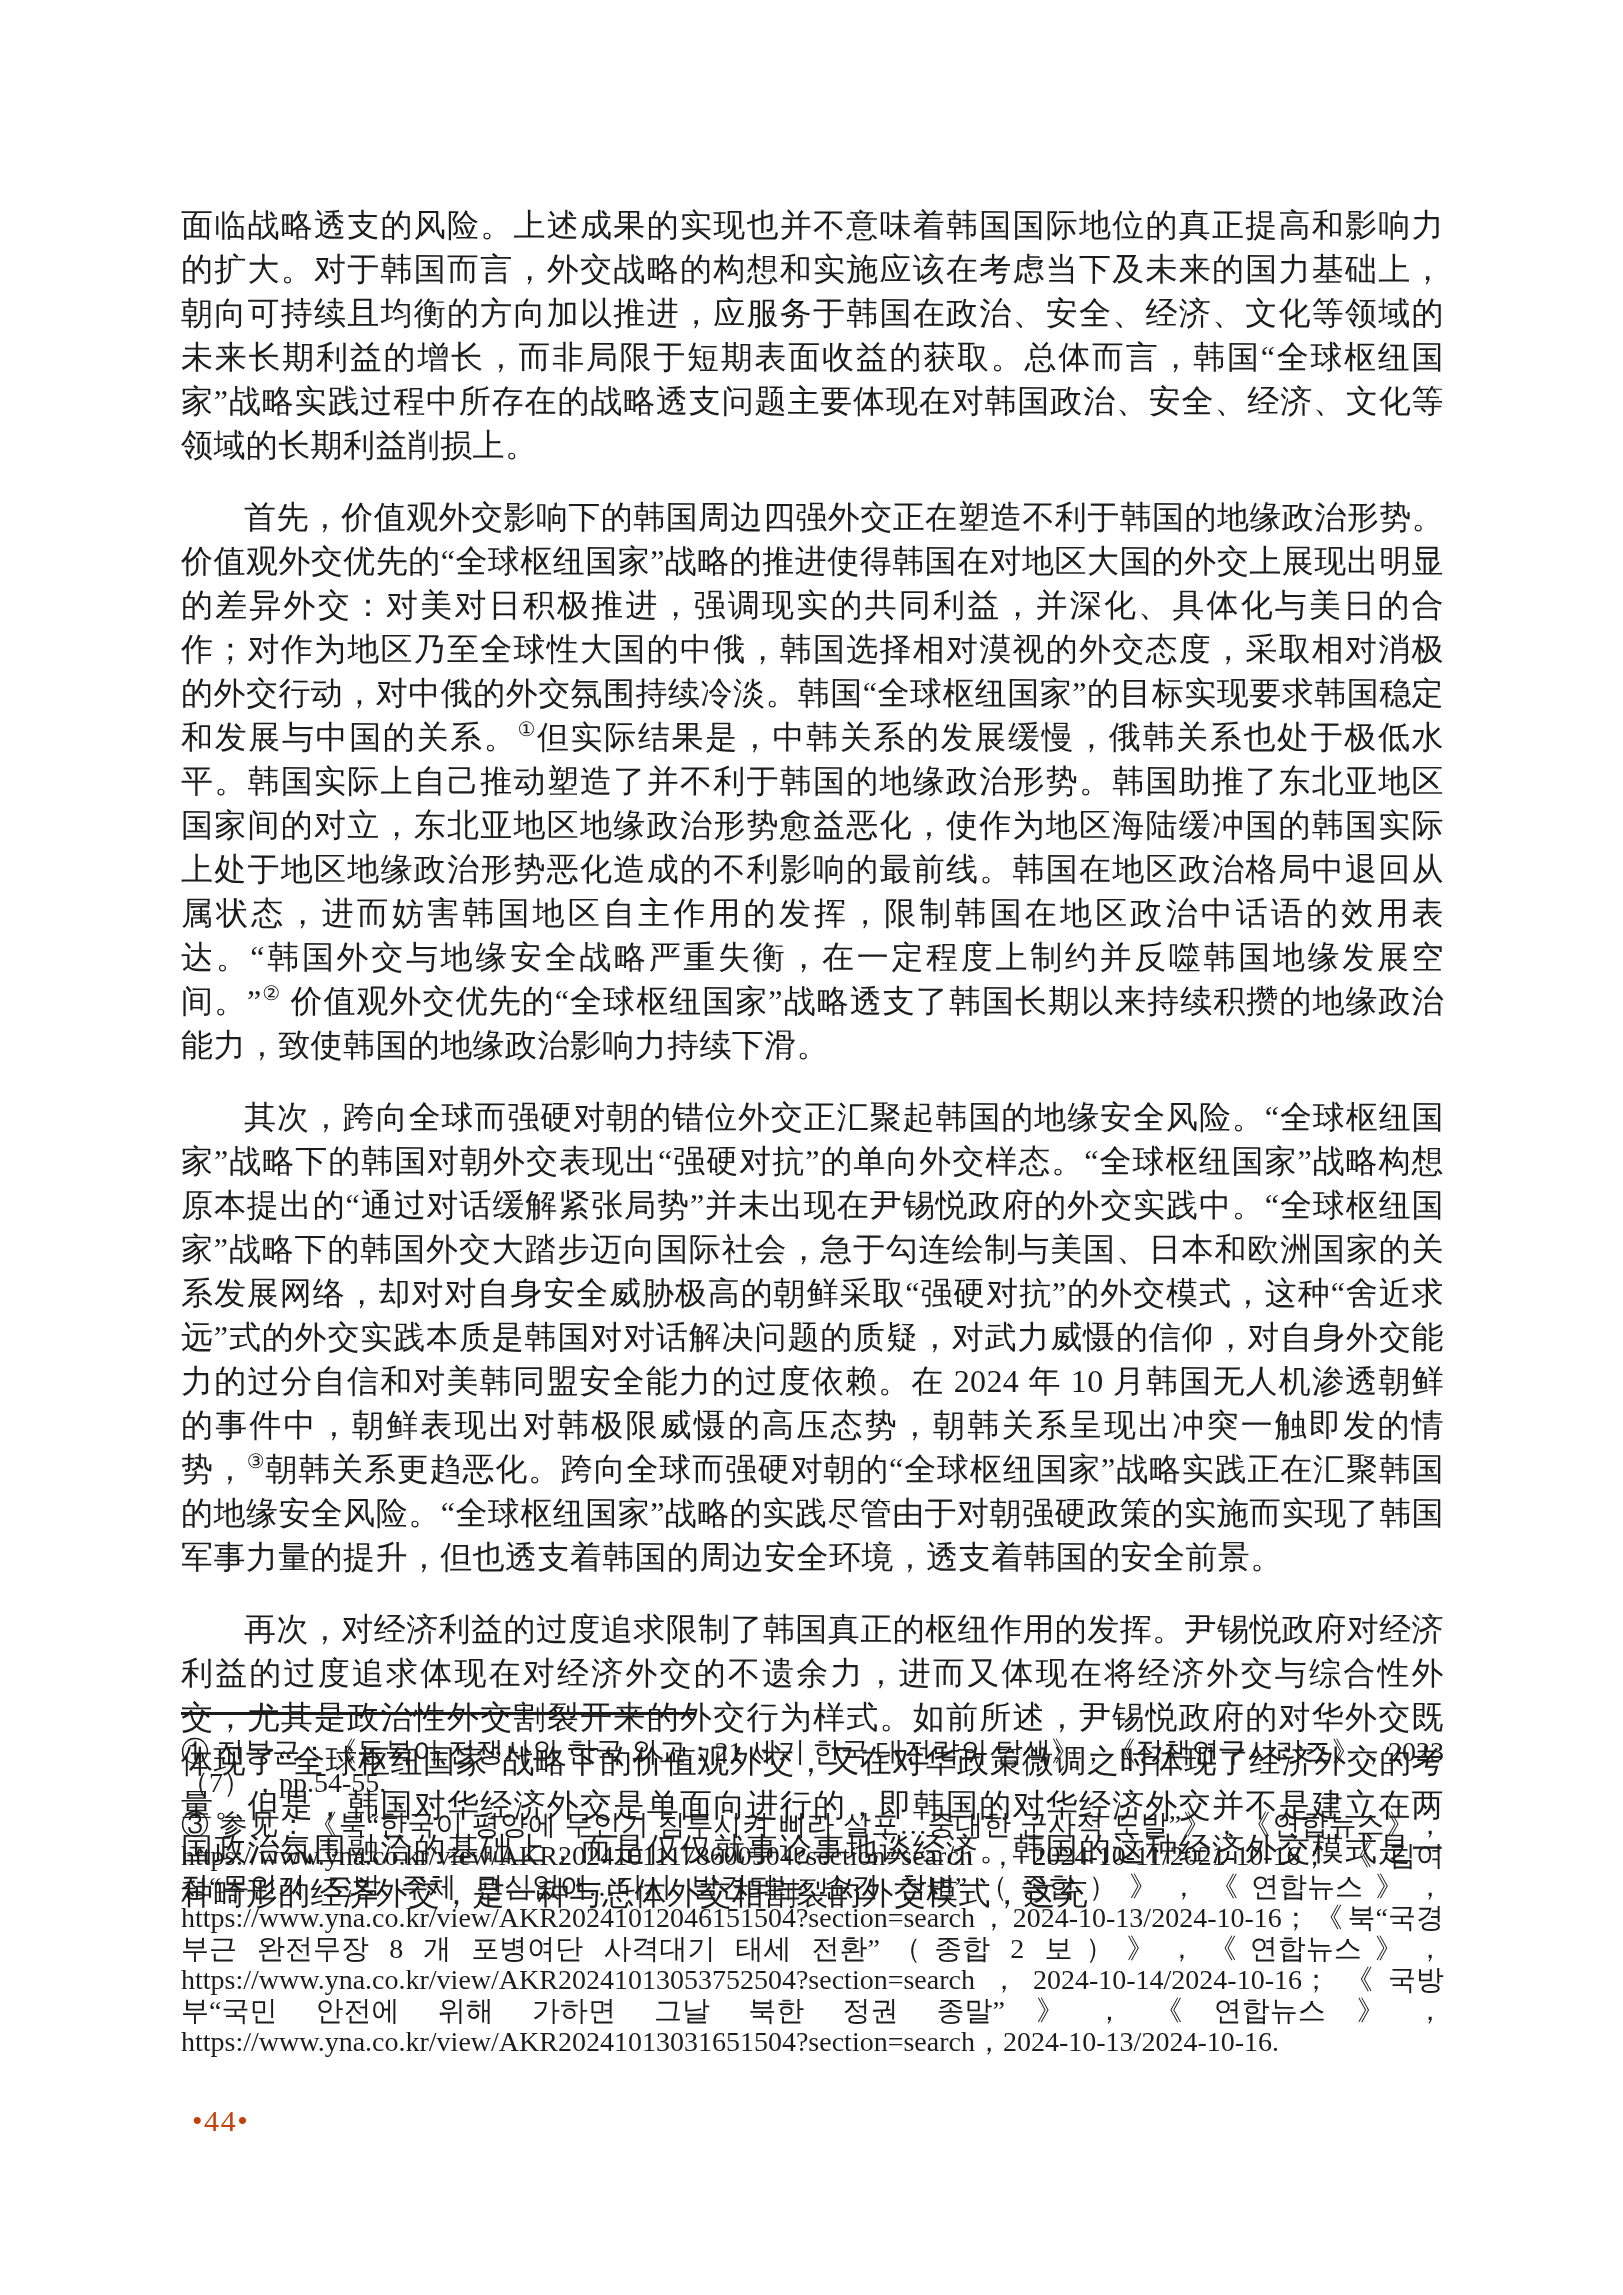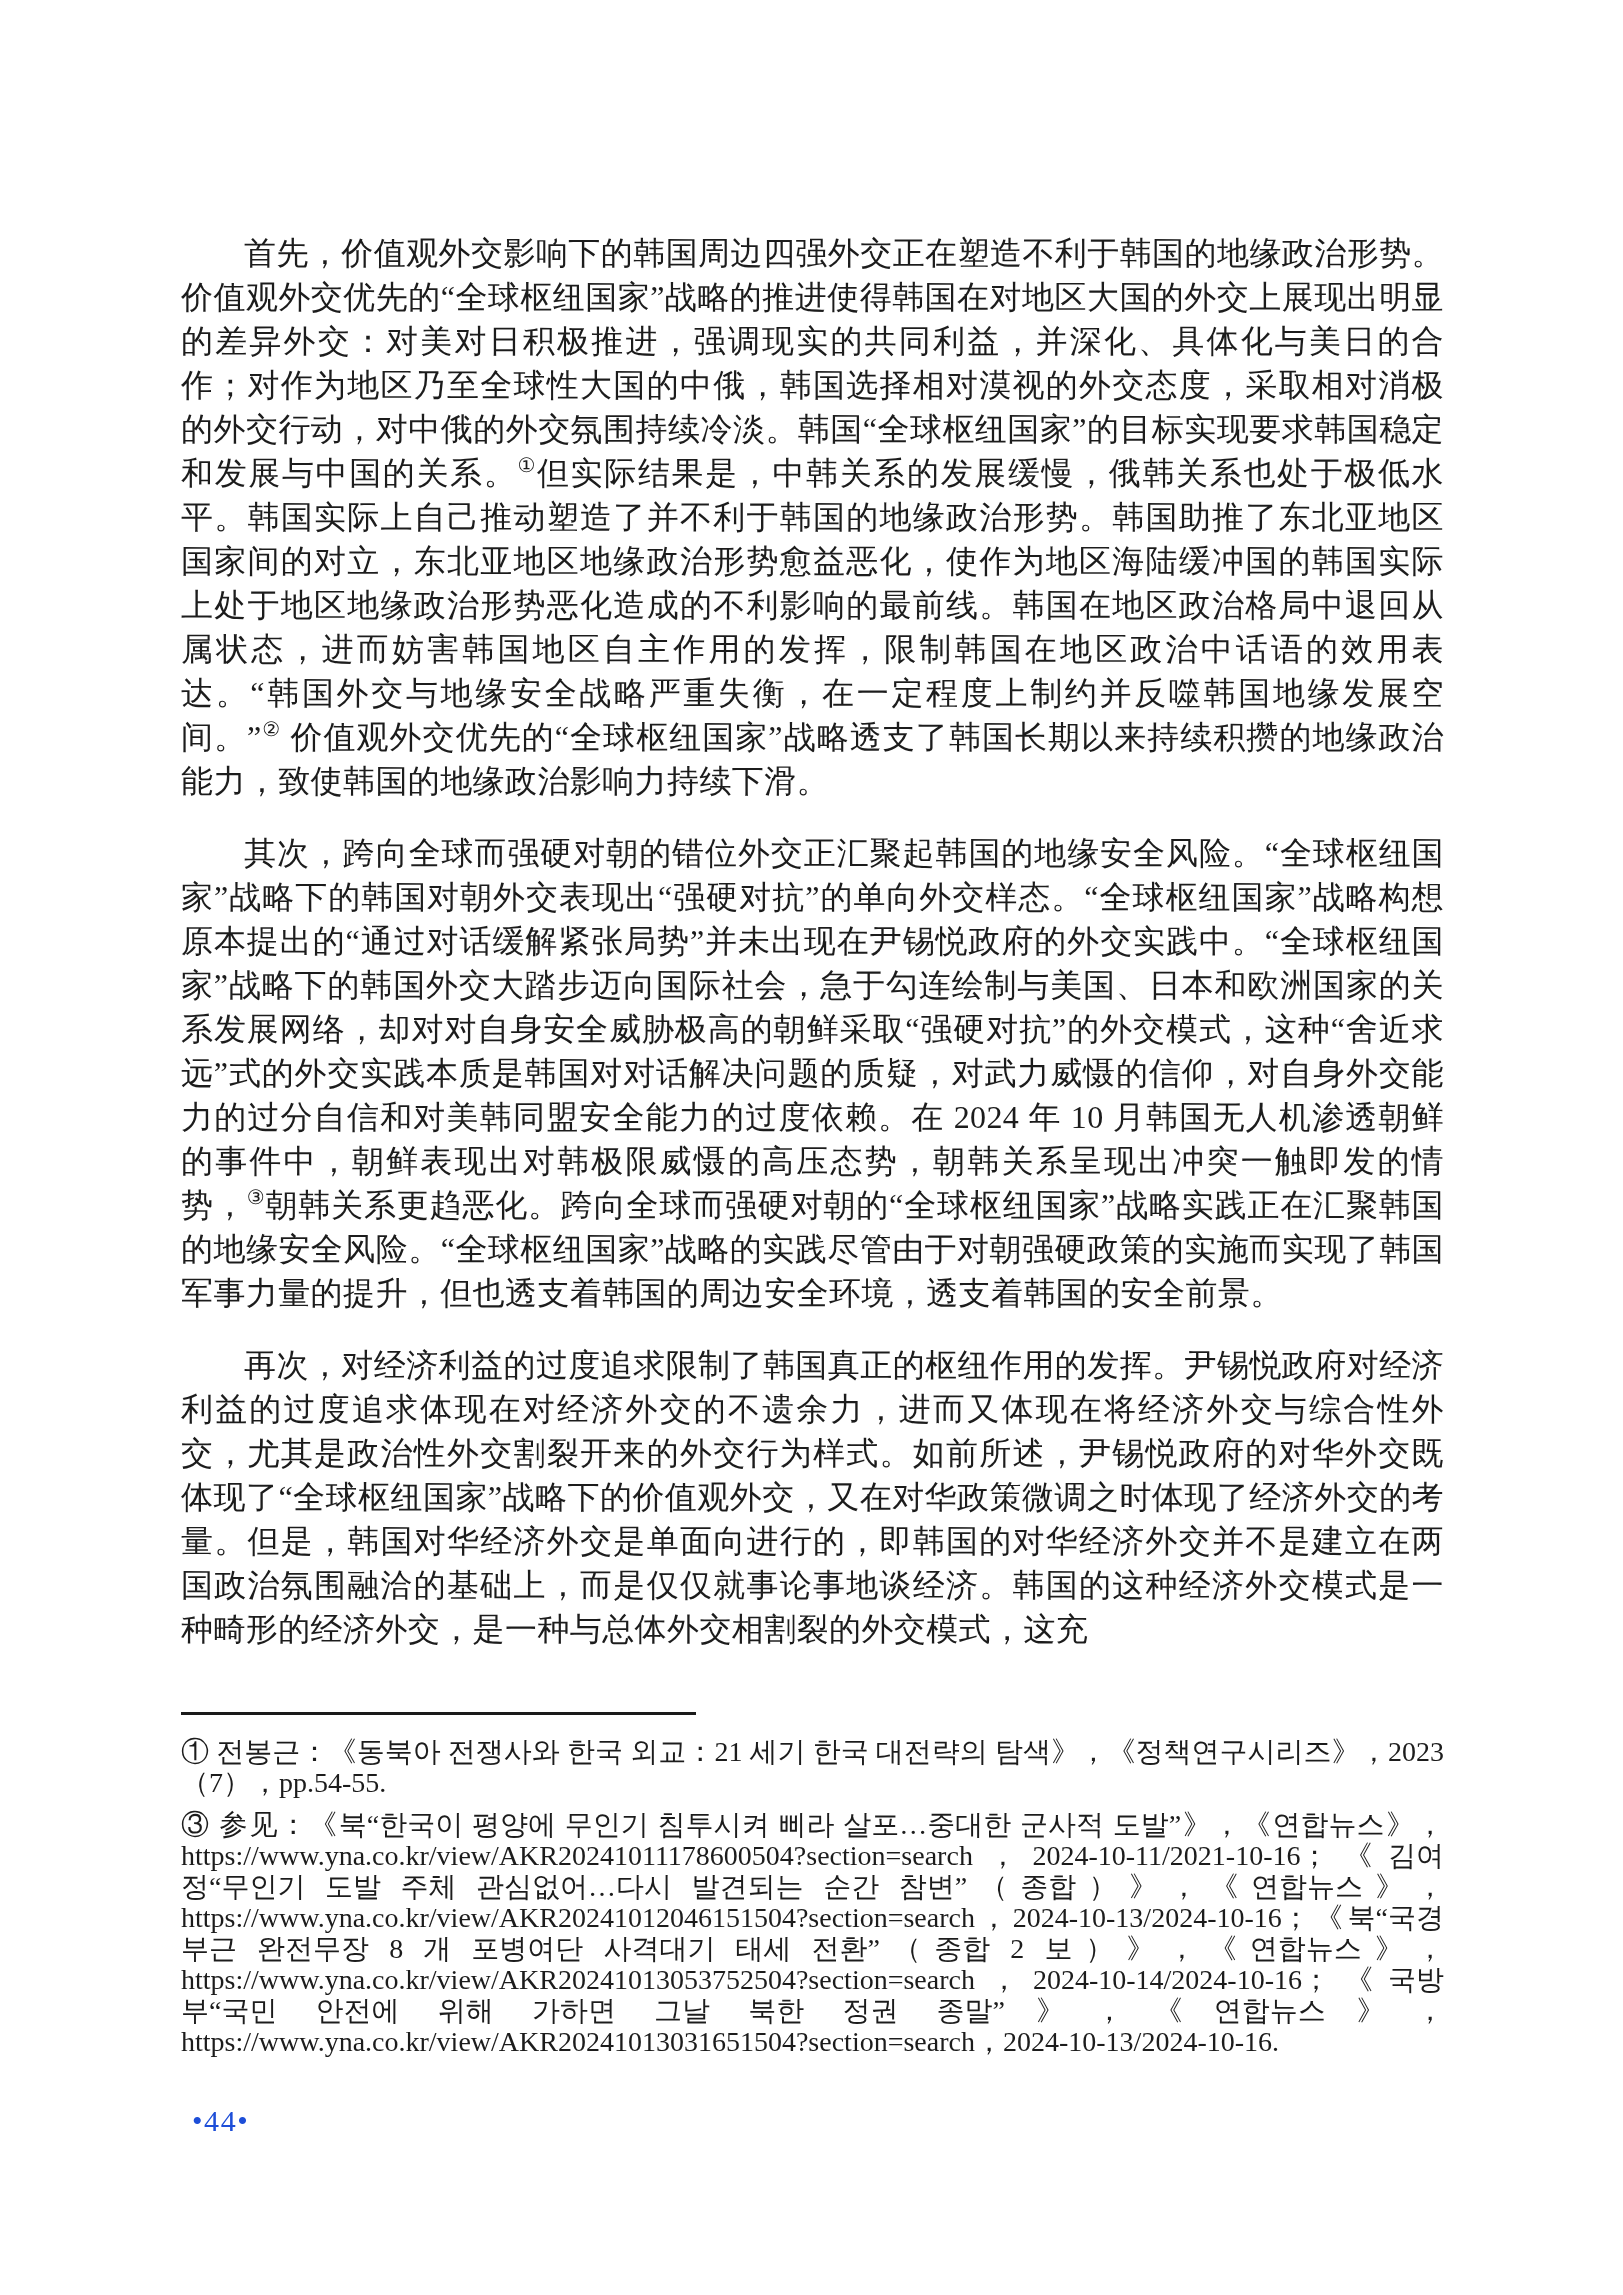--- a/index.html
+++ b/index.html
@@ -60,29 +60,30 @@
   }
   .fn-marker {
     white-space: nowrap;
   }
   .page-number {
     position: absolute;
     left: 192px;
     top: 2104px;
     font-size: 30px;
     letter-spacing: 1.6px;
-    color: #1d4ed8;
+    color: #c2410c;
   }
 </style>
 </head>
 <body>
 
 <div class="page">
 
   <main class="body-text" id="paragraphs">
+      <p class="body-paragraph">面临战略透支的风险。上述成果的实现也并不意味着韩国国际地位的真正提高和影响力的扩大。对于韩国而言，外交战略的构想和实施应该在考虑当下及未来的国力基础上，朝向可持续且均衡的方向加以推进，应服务于韩国在政治、安全、经济、文化等领域的未来长期利益的增长，而非局限于短期表面收益的获取。总体而言，韩国“全球枢纽国家”战略实践过程中所存在的战略透支问题主要体现在对韩国政治、安全、经济、文化等领域的长期利益削损上。</p>
       <p class="body-paragraph indent">首先，价值观外交影响下的韩国周边四强外交正在塑造不利于韩国的地缘政治形势。价值观外交优先的“全球枢纽国家”战略的推进使得韩国在对地区大国的外交上展现出明显的差异外交：对美对日积极推进，强调现实的共同利益，并深化、具体化与美日的合作；对作为地区乃至全球性大国的中俄，韩国选择相对漠视的外交态度，采取相对消极的外交行动，对中俄的外交氛围持续冷淡。韩国“全球枢纽国家”的目标实现要求韩国稳定和发展与中国的关系。<sup class="fnref">①</sup>但实际结果是，中韩关系的发展缓慢，俄韩关系也处于极低水平。韩国实际上自己推动塑造了并不利于韩国的地缘政治形势。韩国助推了东北亚地区国家间的对立，东北亚地区地缘政治形势愈益恶化，使作为地区海陆缓冲国的韩国实际上处于地区地缘政治形势恶化造成的不利影响的最前线。韩国在地区政治格局中退回从属状态，进而妨害韩国地区自主作用的发挥，限制韩国在地区政治中话语的效用表达。“韩国外交与地缘安全战略严重失衡，在一定程度上制约并反噬韩国地缘发展空间。”<sup class="fnref">②</sup> 价值观外交优先的“全球枢纽国家”战略透支了韩国长期以来持续积攒的地缘政治能力，致使韩国的地缘政治影响力持续下滑。</p>
       <p class="body-paragraph indent">其次，跨向全球而强硬对朝的错位外交正汇聚起韩国的地缘安全风险。“全球枢纽国家”战略下的韩国对朝外交表现出“强硬对抗”的单向外交样态。“全球枢纽国家”战略构想原本提出的“通过对话缓解紧张局势”并未出现在尹锡悦政府的外交实践中。“全球枢纽国家”战略下的韩国外交大踏步迈向国际社会，急于勾连绘制与美国、日本和欧洲国家的关系发展网络，却对对自身安全威胁极高的朝鲜采取“强硬对抗”的外交模式，这种“舍近求远”式的外交实践本质是韩国对对话解决问题的质疑，对武力威慑的信仰，对自身外交能力的过分自信和对美韩同盟安全能力的过度依赖。在 2024 年 10 月韩国无人机渗透朝鲜的事件中，朝鲜表现出对韩极限威慑的高压态势，朝韩关系呈现出冲突一触即发的情势，<sup class="fnref">③</sup>朝韩关系更趋恶化。跨向全球而强硬对朝的“全球枢纽国家”战略实践正在汇聚韩国的地缘安全风险。“全球枢纽国家”战略的实践尽管由于对朝强硬政策的实施而实现了韩国军事力量的提升，但也透支着韩国的周边安全环境，透支着韩国的安全前景。</p>
       <p class="body-paragraph indent">再次，对经济利益的过度追求限制了韩国真正的枢纽作用的发挥。尹锡悦政府对经济利益的过度追求体现在对经济外交的不遗余力，进而又体现在将经济外交与综合性外交，尤其是政治性外交割裂开来的外交行为样式。如前所述，尹锡悦政府的对华外交既体现了“全球枢纽国家”战略下的价值观外交，又在对华政策微调之时体现了经济外交的考量。但是，韩国对华经济外交是单面向进行的，即韩国的对华经济外交并不是建立在两国政治氛围融洽的基础上，而是仅仅就事论事地谈经济。韩国的这种经济外交模式是一种畸形的经济外交，是一种与总体外交相割裂的外交模式，这充</p>
     </main>
 
   <section class="footnote-block">
     <div class="fn-separator"></div>
     <div class="footnote-list" id="footnotes">
         <p class="footnote"><span class="fn-marker">① </span>전봉근：《동북아 전쟁사와 한국 외교：21 세기 한국 대전략의 탐색》，《정책연구시리즈》，2023（7），pp.54-55.</p>
         <p class="footnote"><span class="fn-marker">③ </span>参见：《북“한국이 평양에 무인기 침투시켜 삐라 살포…중대한 군사적 도발”》，《연합뉴스》，https://www.yna.co.kr/view/AKR20241011178600504?section=search，2024-10-11/2021-10-16；《김여정“무인기 도발 주체 관심없어…다시 발견되는 순간 참변”（종합）》，《연합뉴스》，https://www.yna.co.kr/view/AKR20241012046151504?section=search，2024-10-13/2024-10-16；《북“국경 부근 완전무장 8 개 포병여단 사격대기 태세 전환”（종합 2 보）》，《연합뉴스》，https://www.yna.co.kr/view/AKR20241013053752504?section=search，2024-10-14/2024-10-16；《국방부“국민 안전에 위해 가하면 그날 북한 정권 종말”》，《연합뉴스》，https://www.yna.co.kr/view/AKR20241013031651504?section=search，2024-10-13/2024-10-16.</p>

